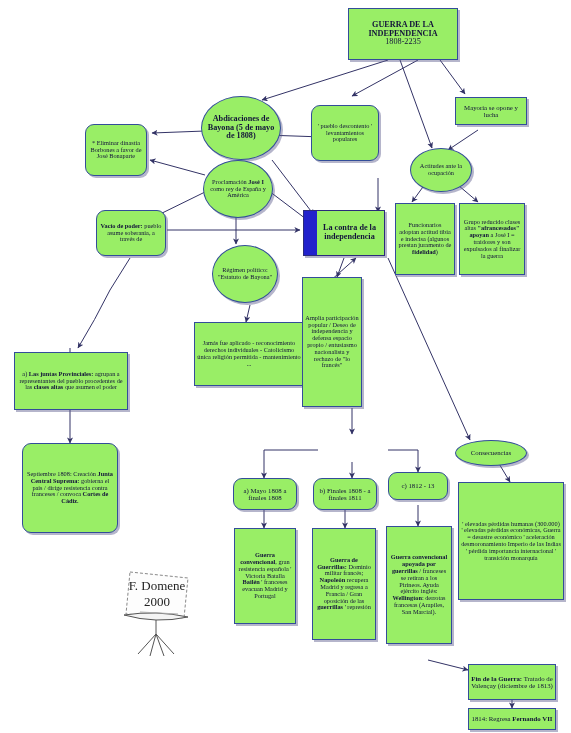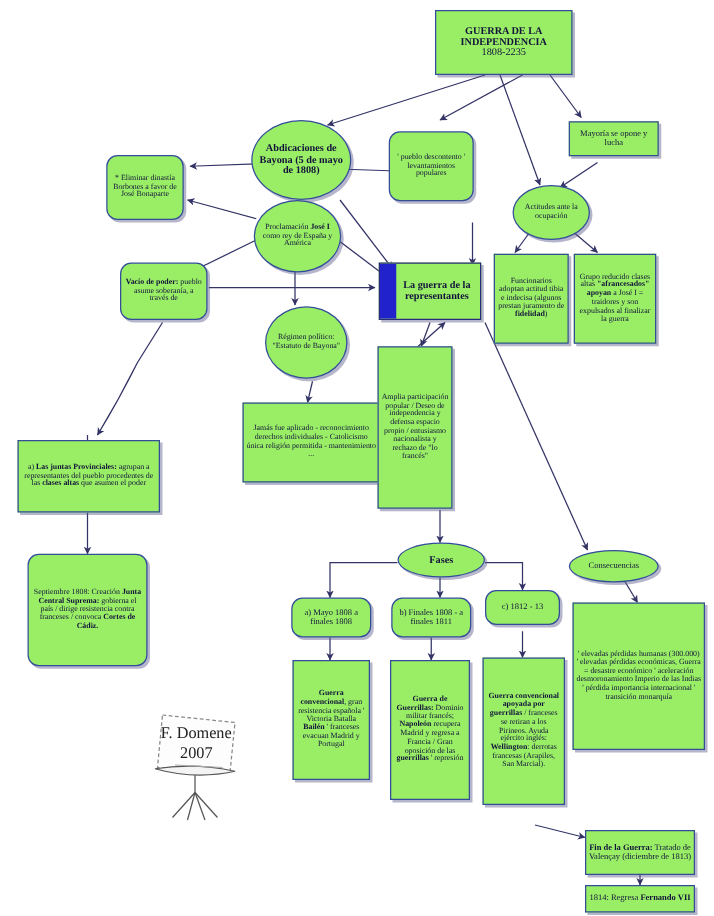--- a/index.html
+++ b/index.html
@@ -130,21 +130,21 @@
     <span class="txt">Actitudes ante la ocupación</span>
   </div>
 
   <div class="node round fs6" style="left:96px;top:210px;width:70px;height:46px;">
     <span class="txt">
       <span class="b">Vacío de poder:</span><span> pueblo asume soberanía, a través de</span>
     </span>
   </div>
 
   <div class="node rect highlight fs8" style="left:303px;top:210px;width:82px;height:46px;padding-left:11px;">
-    <span class="txt b">La guerra de la representantes</span>
+    <span class="txt b">La contra de la independencia</span>
   </div>
 
   <div class="node rect fs6" style="left:395px;top:203px;width:60px;height:72px;">
     <span class="txt">
       <span>Funcionarios adoptan actitud tibia e indecisa (algunos prestan juramento de </span><span class="b">fidelidad</span><span>)</span>
     </span>
   </div>
 
   <div class="node rect fs6" style="left:459px;top:203px;width:66px;height:72px;">
     <span class="txt">
@@ -169,23 +169,20 @@
       <span>a) </span><span class="b">Las juntas Provinciales:</span><span> agrupan a representantes del pueblo procedentes de las </span><span class="b">clases altas</span><span> que asumen el poder</span>
     </span>
   </div>
 
   <div class="node round fs6" style="left:22px;top:443px;width:96px;height:90px;">
     <span class="txt">
       <span>Septiembre 1808: Creación </span><span class="b">Junta Central Suprema:</span><span> gobierna el país / dirige resistencia contra franceses / convoca </span><span class="b">Cortes de Cádiz.</span>
     </span>
   </div>
 
-  <div class="node ell fs8" style="left:318px;top:434px;width:70px;height:28px;">
-    <span class="txt b">Fases</span>
-  </div>
 
   <div class="node round fs65" style="left:233px;top:478px;width:64px;height:32px;">
     <span class="txt">a)  Mayo 1808 a  finales 1808</span>
   </div>
 
   <div class="node round fs65" style="left:313px;top:478px;width:64px;height:32px;">
     <span class="txt">b) Finales 1808 - a finales 1811</span>
   </div>
 
   <div class="node round fs65" style="left:388px;top:472px;width:60px;height:28px;">
@@ -237,16 +234,16 @@
       <path d="M38,52 L38,66"></path>
       <path d="M38,66 L20,86"></path>
       <path d="M38,66 L56,86"></path>
       <path d="M38,66 L32,88"></path>
       <path d="M38,66 L46,88"></path>
       <path d="M22,44 L60,46" stroke="#aaa"></path>
     </g>
   </svg>
   <div class="credit" style="left:125px;top:578px;width:64px;">
     <span>F. Domene</span><br>
-    <span>2007</span>
+    <span>2000</span>
   </div>
 
 </div>
 
 </body></html>

